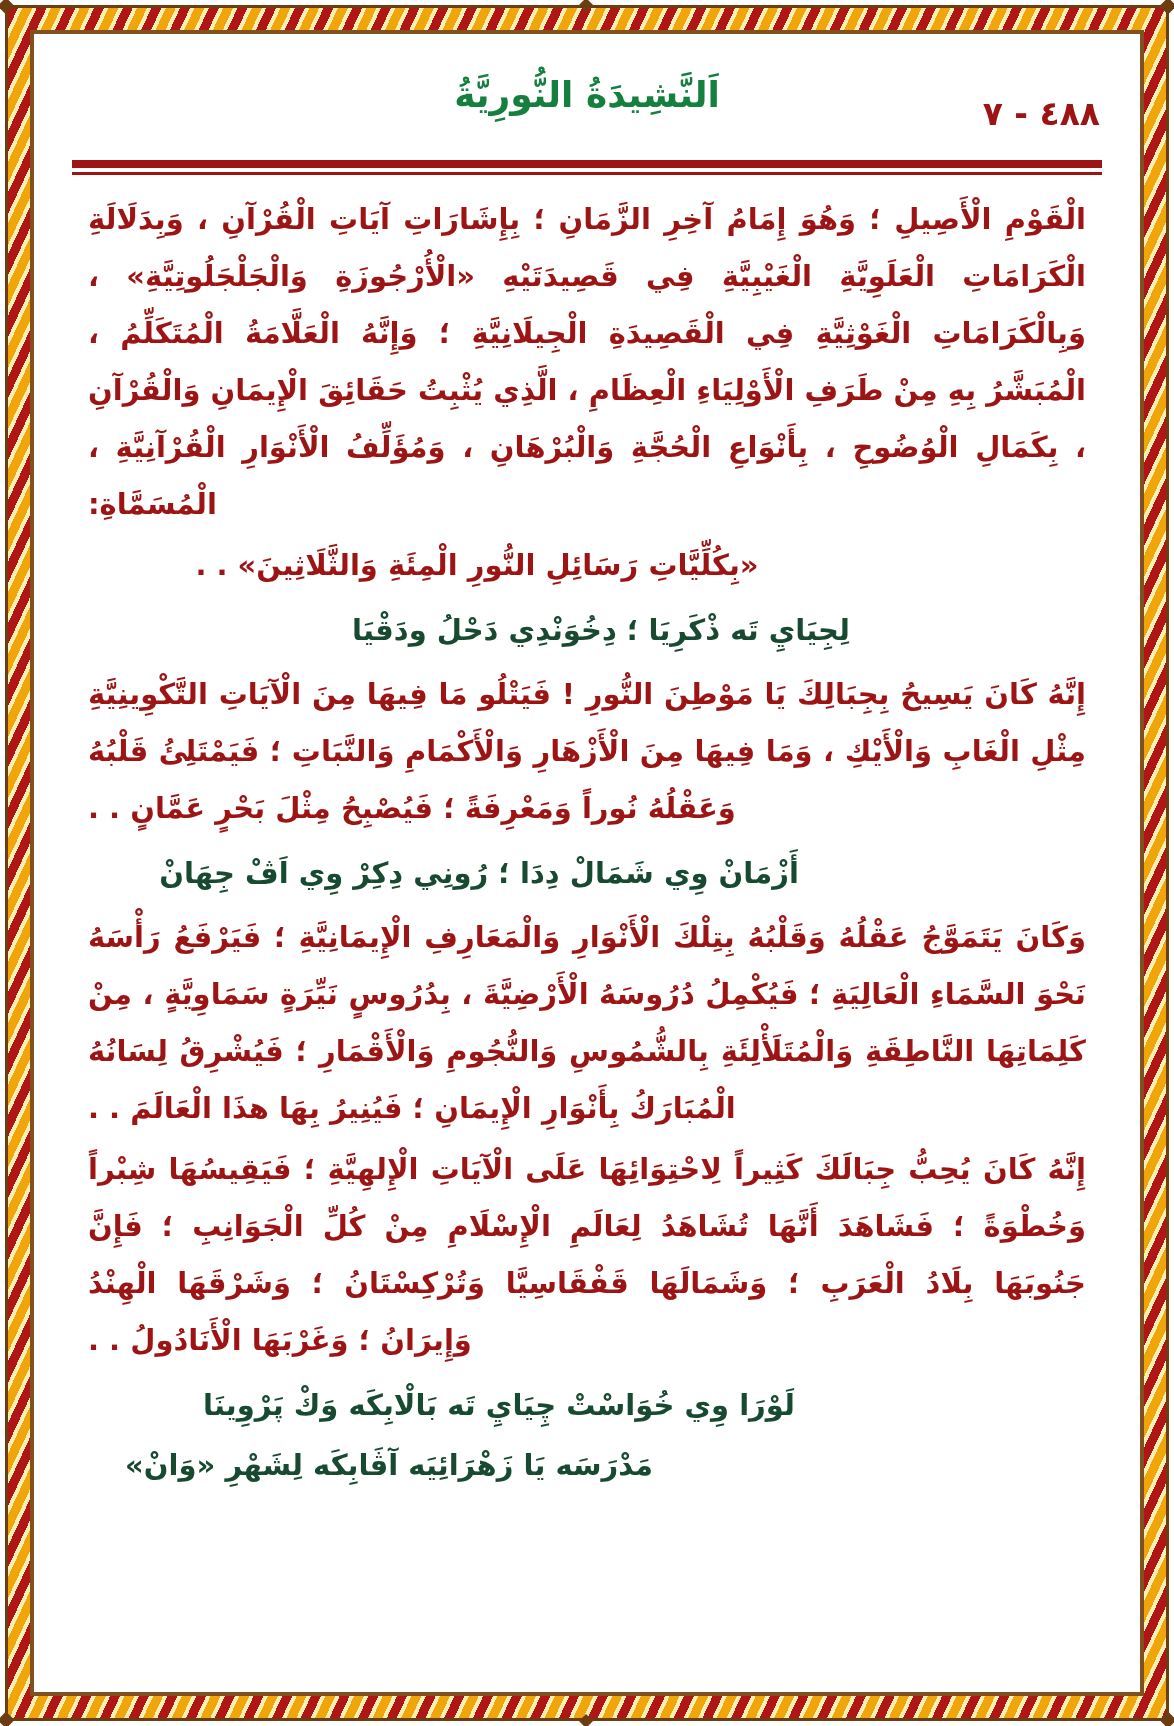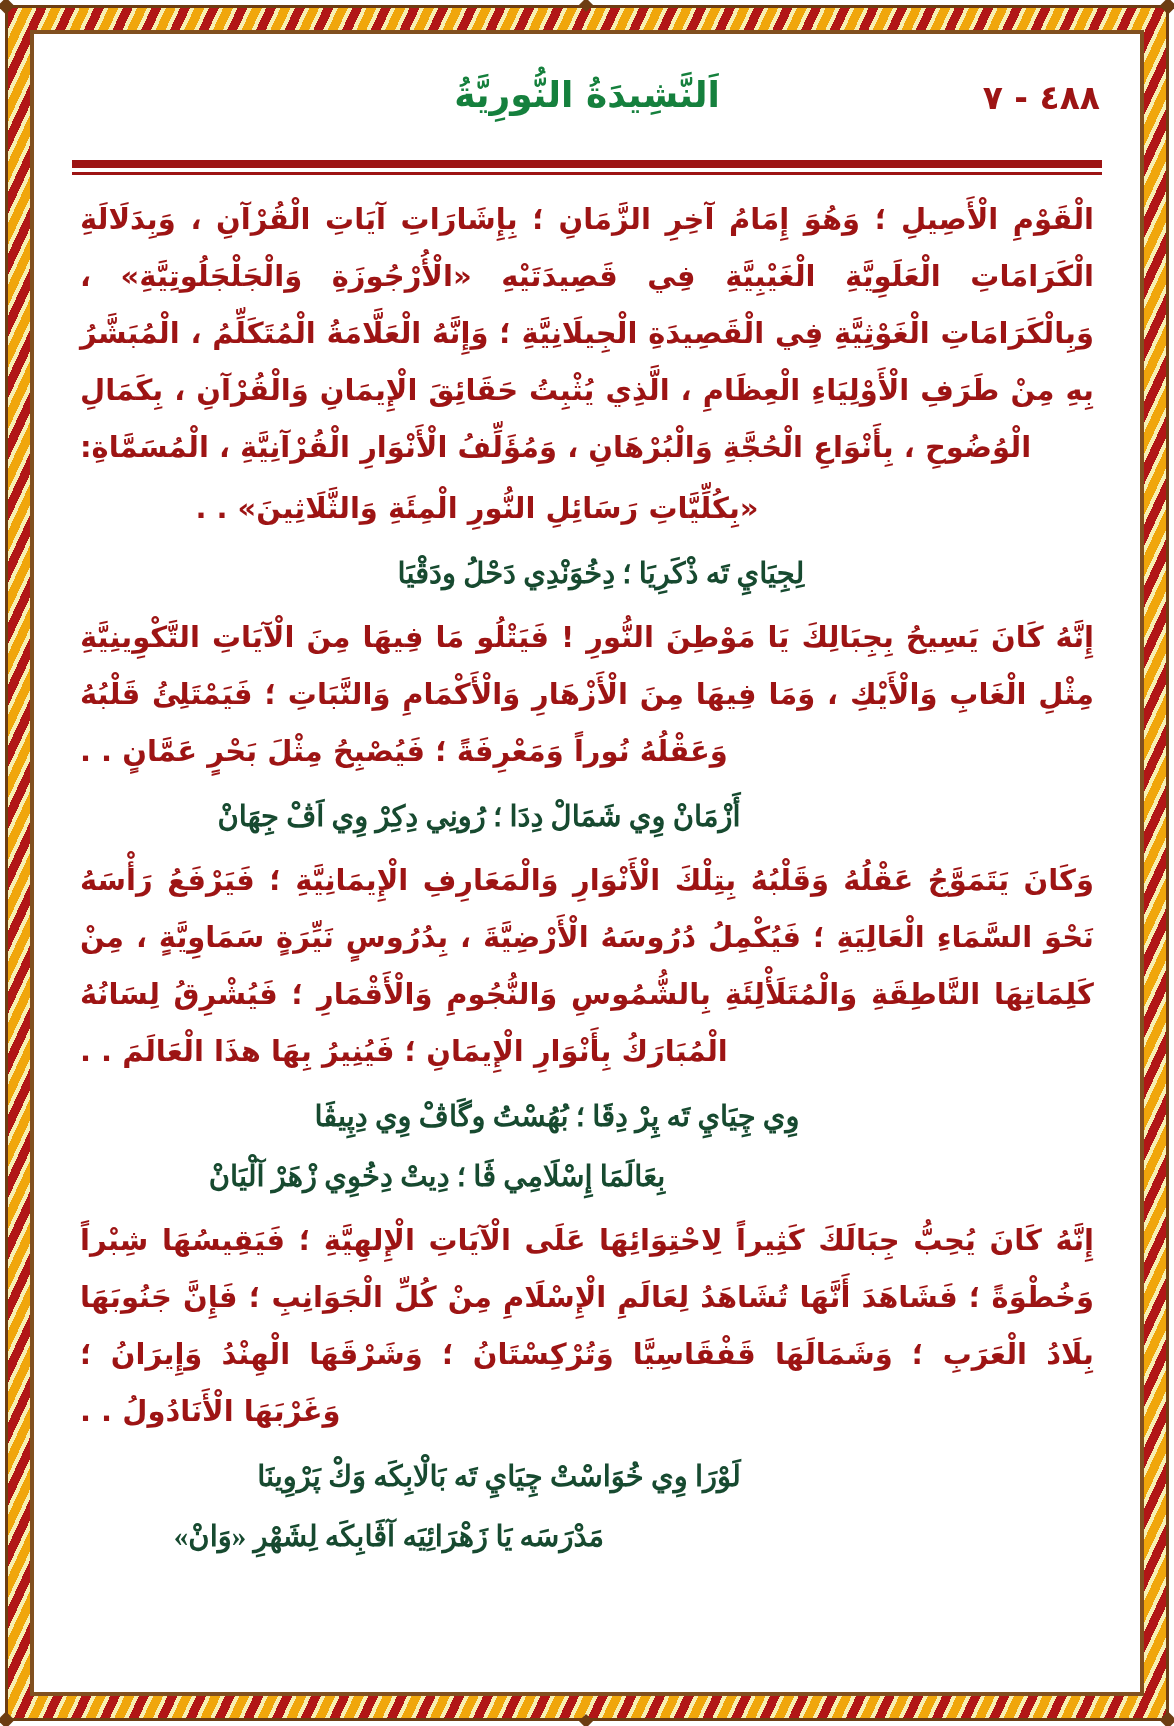--- a/index.html
+++ b/index.html
@@ -34,42 +34,42 @@
   .f-tc{top:0;left:50%;margin-left:-6px;width:10px;height:10px;}
   .f-bc{bottom:0;left:50%;margin-left:-6px;width:10px;height:10px;}
 
   
   .header{position:relative;padding-top:40px;height:70px;}
   .title{
     text-align:center;font-size:36px;font-weight:bold;color:#15803d;
     direction:rtl;
   }
   .page-num{
-    position:absolute;right:2px;top:44px;font-size:33px;font-weight:bold;
+    position:absolute;right:2px;top:60px;font-size:33px;font-weight:bold;
     color:#9d1414;direction:rtl;
   }
   .rule{
     margin-top:16px;height:4px;
     border-top:8px solid #9d1414;border-bottom:3px solid #9d1414;
   }
 
   
   .content{direction:rtl;padding-top:12px;}
   .para{
-    margin:4px 8px;
+    margin:4px 16px;
     font-size:29px;font-weight:bold;line-height:57px;color:#9d1414;
     text-align:justify;
     text-align-last:left;
     -moz-text-align-last:left;
   }
   .cite{
     font-size:29px;font-weight:bold;line-height:57px;color:#9d1414;
     text-align:center;transform:translateX(-110px);
   }
-  .couplet{margin:6px 0;font-family:Liberation Serif, serif;}
+  .couplet{margin:6px 0;}
   .verse{
     font-size:29px;font-weight:bold;line-height:60px;color:#174a30;
     text-align:center;white-space:nowrap;
   }
   .va1{transform:translateX(14px);}  .vb1{transform:translateX(-62px);}
   .va2{transform:translateX(-4px);}  .vb2{transform:translateX(-108px);}
   .va3{transform:translateX(-30px);} .vb3{transform:translateX(-150px);}
   .va4{transform:translateX(-88px);} .vb4{transform:translateX(-198px);}
 </style>
 </head>
@@ -96,24 +96,20 @@
       </div>
 
       <p class="para">إِنَّهُ كَانَ يَسِيحُ بِجِبَالِكَ يَا مَوْطِنَ النُّورِ ! فَيَتْلُو مَا فِيهَا مِنَ الْآيَاتِ التَّكْوِينِيَّةِ مِثْلِ الْغَابِ وَالْأَيْكِ ، وَمَا فِيهَا مِنَ الْأَزْهَارِ وَالْأَكْمَامِ وَالنَّبَاتِ ؛ فَيَمْتَلِئُ قَلْبُهُ وَعَقْلُهُ نُوراً وَمَعْرِفَةً ؛ فَيُصْبِحُ مِثْلَ بَحْرٍ عَمَّانٍ . .</p>
 
       <div class="couplet">
         <div class="verse vb2">أَزْمَانْ وِي شَمَالْ دِدَا ؛ رُونِي دِكِرْ وِي اَڤْ جِهَانْ</div>
       </div>
 
       <p class="para">وَكَانَ يَتَمَوَّجُ عَقْلُهُ وَقَلْبُهُ بِتِلْكَ الْأَنْوَارِ وَالْمَعَارِفِ الْإِيمَانِيَّةِ ؛ فَيَرْفَعُ رَأْسَهُ نَحْوَ السَّمَاءِ الْعَالِيَةِ ؛ فَيُكْمِلُ دُرُوسَهُ الْأَرْضِيَّةَ ، بِدُرُوسٍ نَيِّرَةٍ سَمَاوِيَّةٍ ، مِنْ كَلِمَاتِهَا النَّاطِقَةِ وَالْمُتَلَأْلِئَةِ بِالشُّمُوسِ وَالنُّجُومِ وَالْأَقْمَارِ ؛ فَيُشْرِقُ لِسَانُهُ الْمُبَارَكُ بِأَنْوَارِ الْإِيمَانِ ؛ فَيُنِيرُ بِهَا هذَا الْعَالَمَ . .</p>
 
-      <div class="couplet">
-        <div class="verse va3">وِي چِيَايِ تَه پِرْ دِقَا ؛ بُهُسْتُ وگَاڤْ وِي دِپِيڤَا</div>
-        <div class="verse vb3">بِعَالَمَا إِسْلَامِي ڤَا ؛ دِيتْ دِخُوِي زْهَرْ آلْيَانْ</div>
-      </div>
 
       <p class="para">إِنَّهُ كَانَ يُحِبُّ جِبَالَكَ كَثِيراً لِاحْتِوَائِهَا عَلَى الْآيَاتِ الْإِلهِيَّةِ ؛ فَيَقِيسُهَا شِبْراً وَخُطْوَةً ؛ فَشَاهَدَ أَنَّهَا تُشَاهَدُ لِعَالَمِ الْإِسْلَامِ مِنْ كُلِّ الْجَوَانِبِ ؛ فَإِنَّ جَنُوبَهَا بِلَادُ الْعَرَبِ ؛ وَشَمَالَهَا قَفْقَاسِيَّا وَتُرْكِسْتَانُ ؛ وَشَرْقَهَا الْهِنْدُ وَإِيرَانُ ؛ وَغَرْبَهَا الْأَنَادُولُ . .</p>
 
       <div class="couplet">
         <div class="verse va4">لَوْرَا وِي خُوَاسْتْ چِيَايِ تَه بَالْابِكَه وَكْ پَرْوِينَا</div>
         <div class="verse vb4">مَدْرَسَه يَا زَهْرَائِيَه آڤَابِكَه لِشَهْرِ «وَانْ»</div>
       </div>
 
     </div>
   </div>

